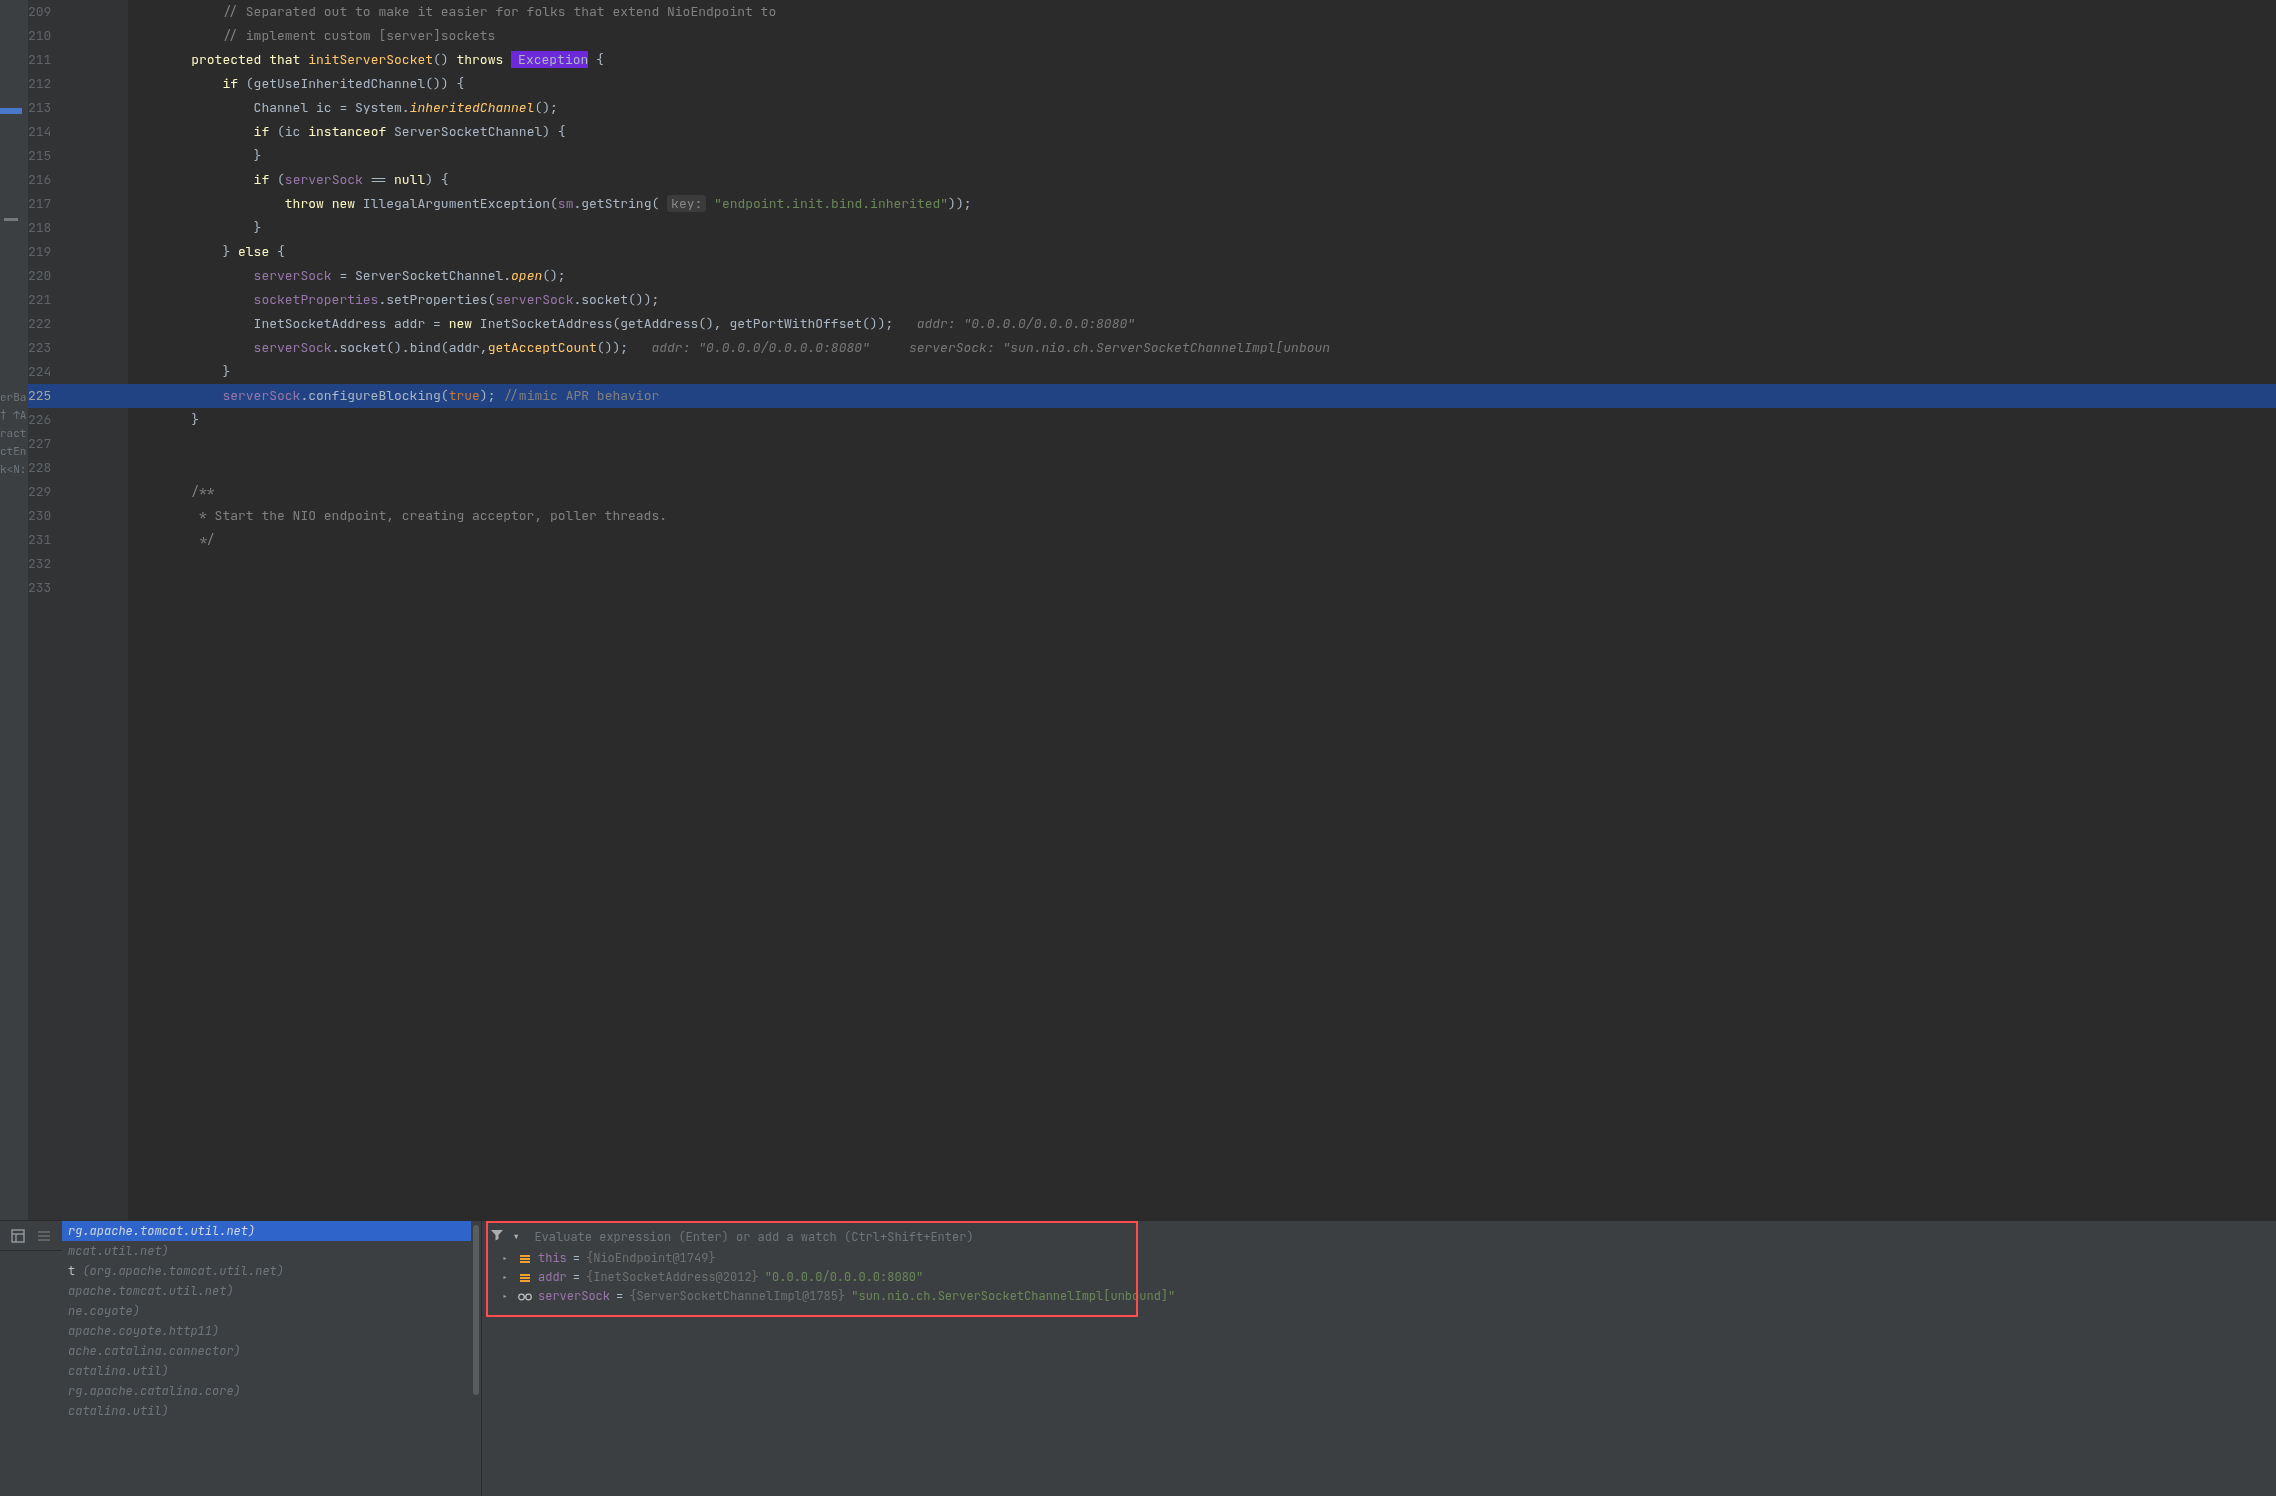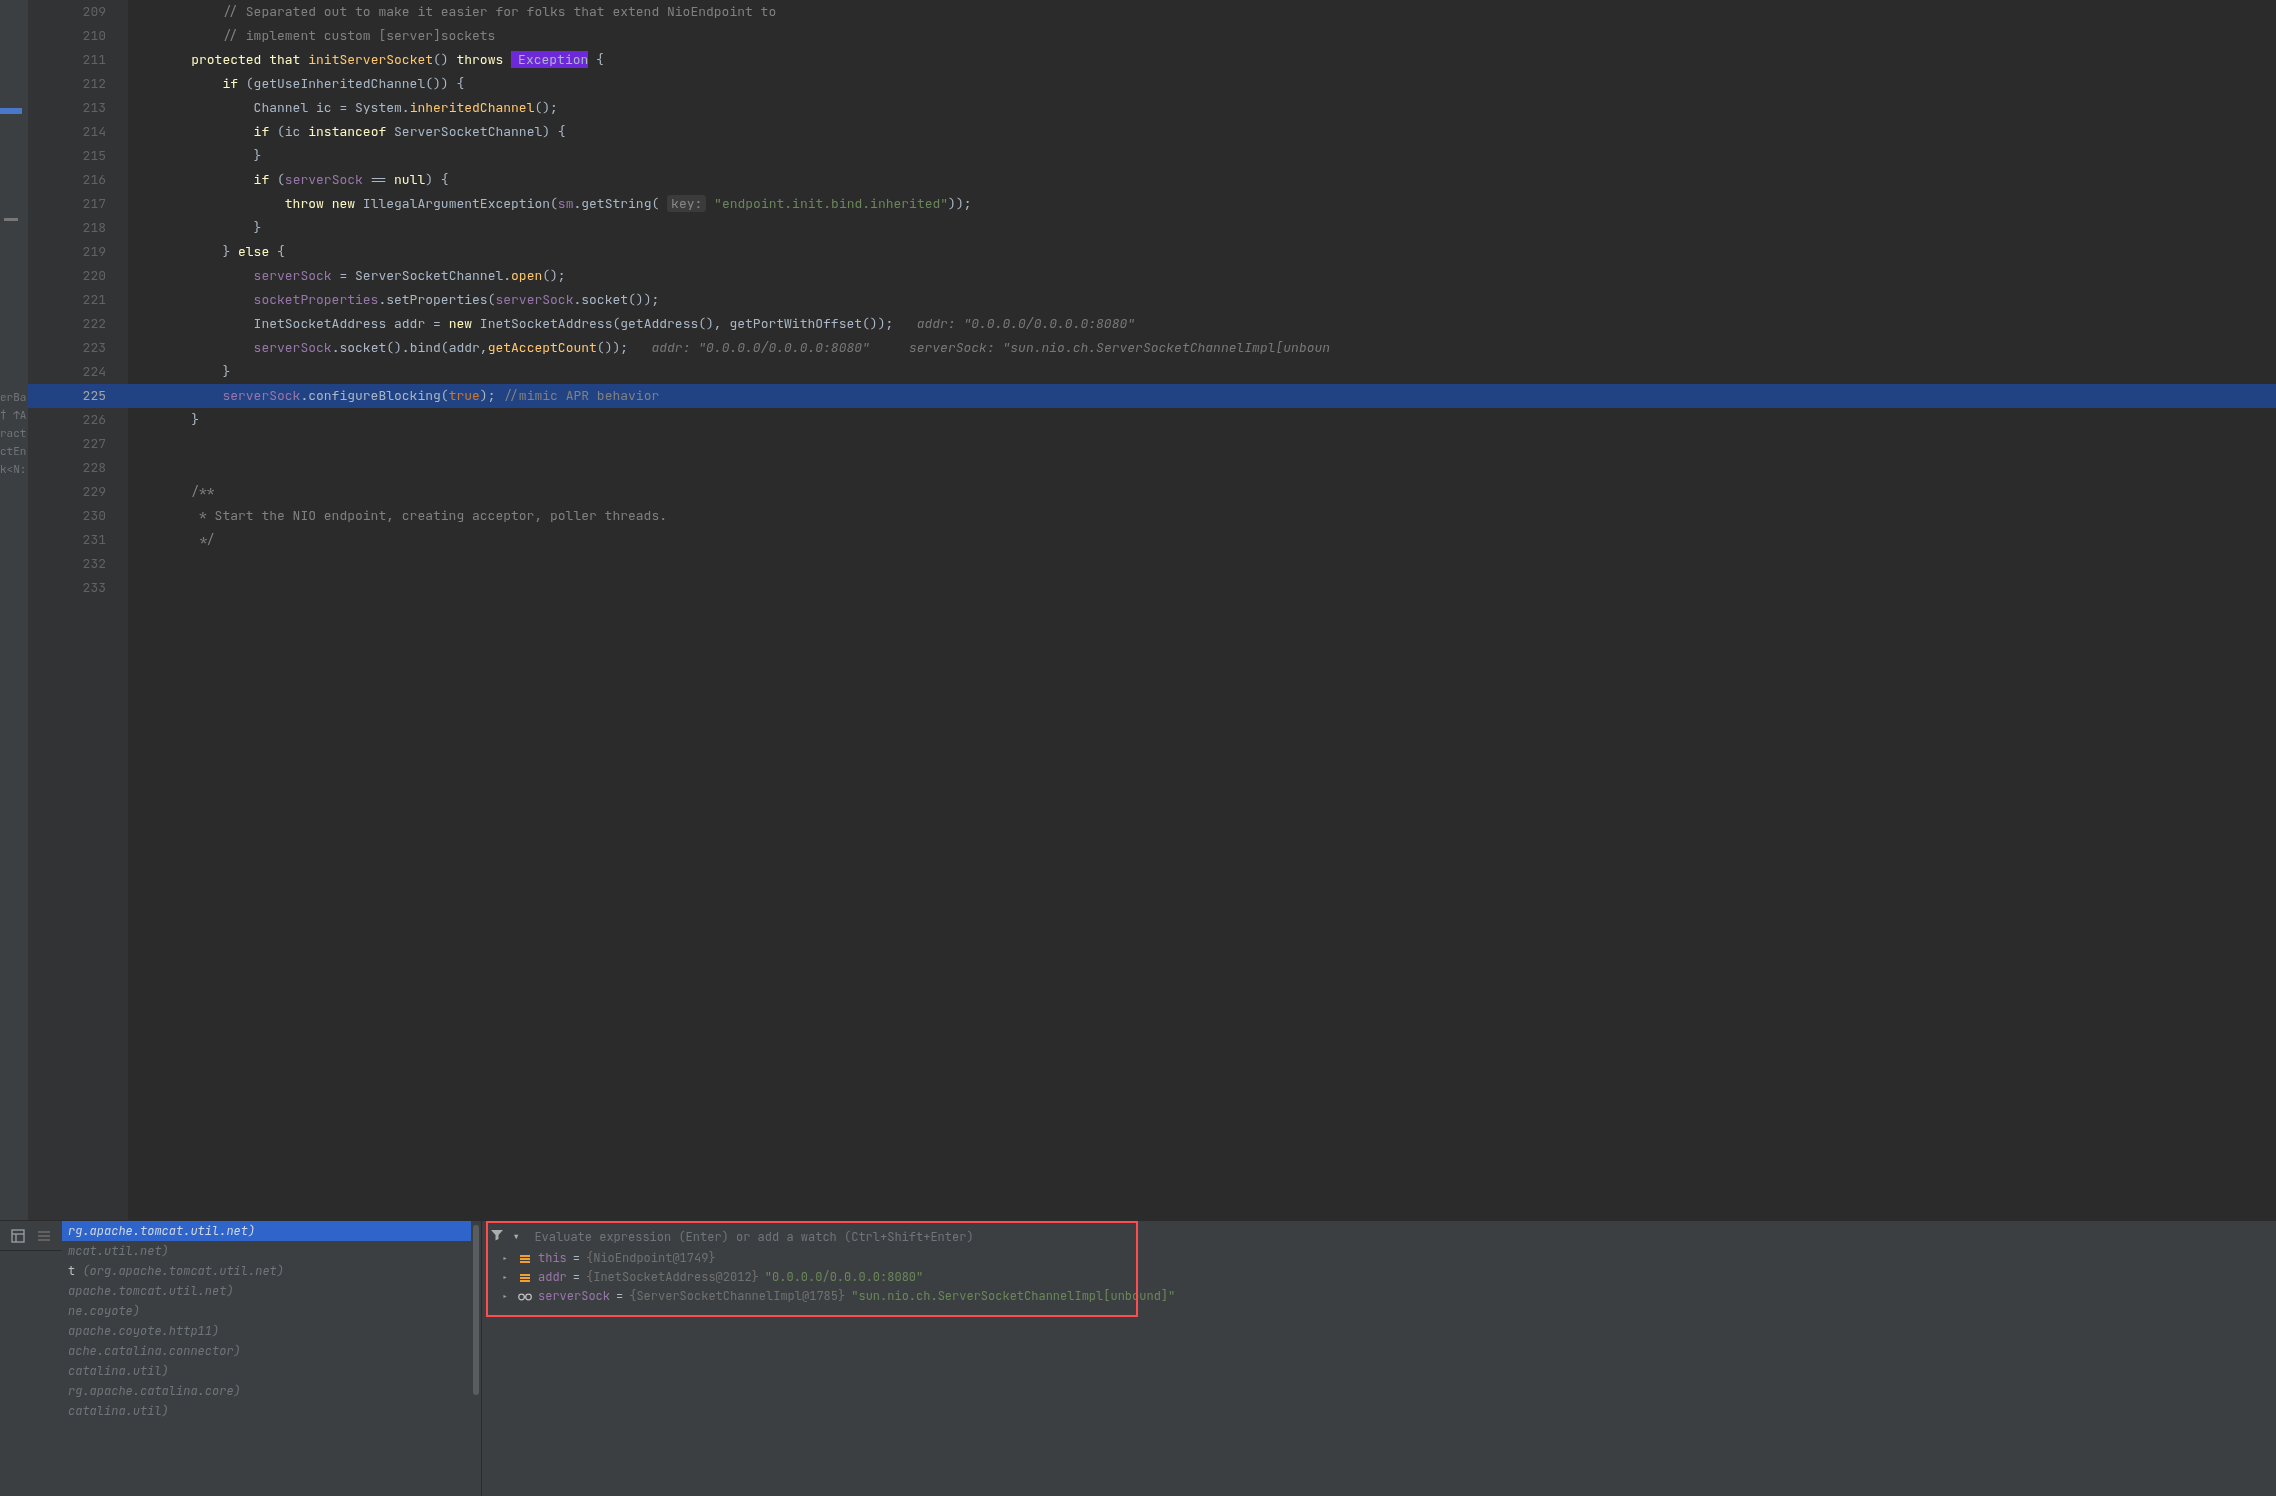--- a/index.html
+++ b/index.html
@@ -64,21 +64,20 @@
     flex: 1;
     display: flex;
     position: relative;
     overflow: hidden;
     background: #2b2b2b;
   }
   .gutter {
     width: 100px;
     background: #313335;
     color: #606366;
-    text-align: right;
     padding-right: 22px;
     user-select: none;
     flex-shrink: 0;
   }
   .gutter .ln {
     height: 24px;
     line-height: 24px;
     font-size: 13px;
     position: relative;
   }
@@ -101,21 +100,21 @@
     left: 0;
     right: 0;
     height: 24px;
     background: #214283;
   }
 
   
   .cm { color: #808080; }
   .kw { color: #fef9c3; }
   .fn { color: #ffc66d; }
-  .fnit { color: #ffc66d; }
+  .fnit { color: #ffc66d; font-style: italic; }
   .str { color: #6a8759; }
   .field { color: #9876aa; }
   .hint { color: #787878; font-style: italic; }
   .hintbox { background: #3b3b3b; border-radius: 3px; padding: 0 4px; color:#888; font-style: normal; }
   .cls { color: #a9b7c6; }
   .hlbox { background: #6d28d9; padding-left: 7px; }
   .bool { color: #cc7832; }
 
   
   .debug-panel {

